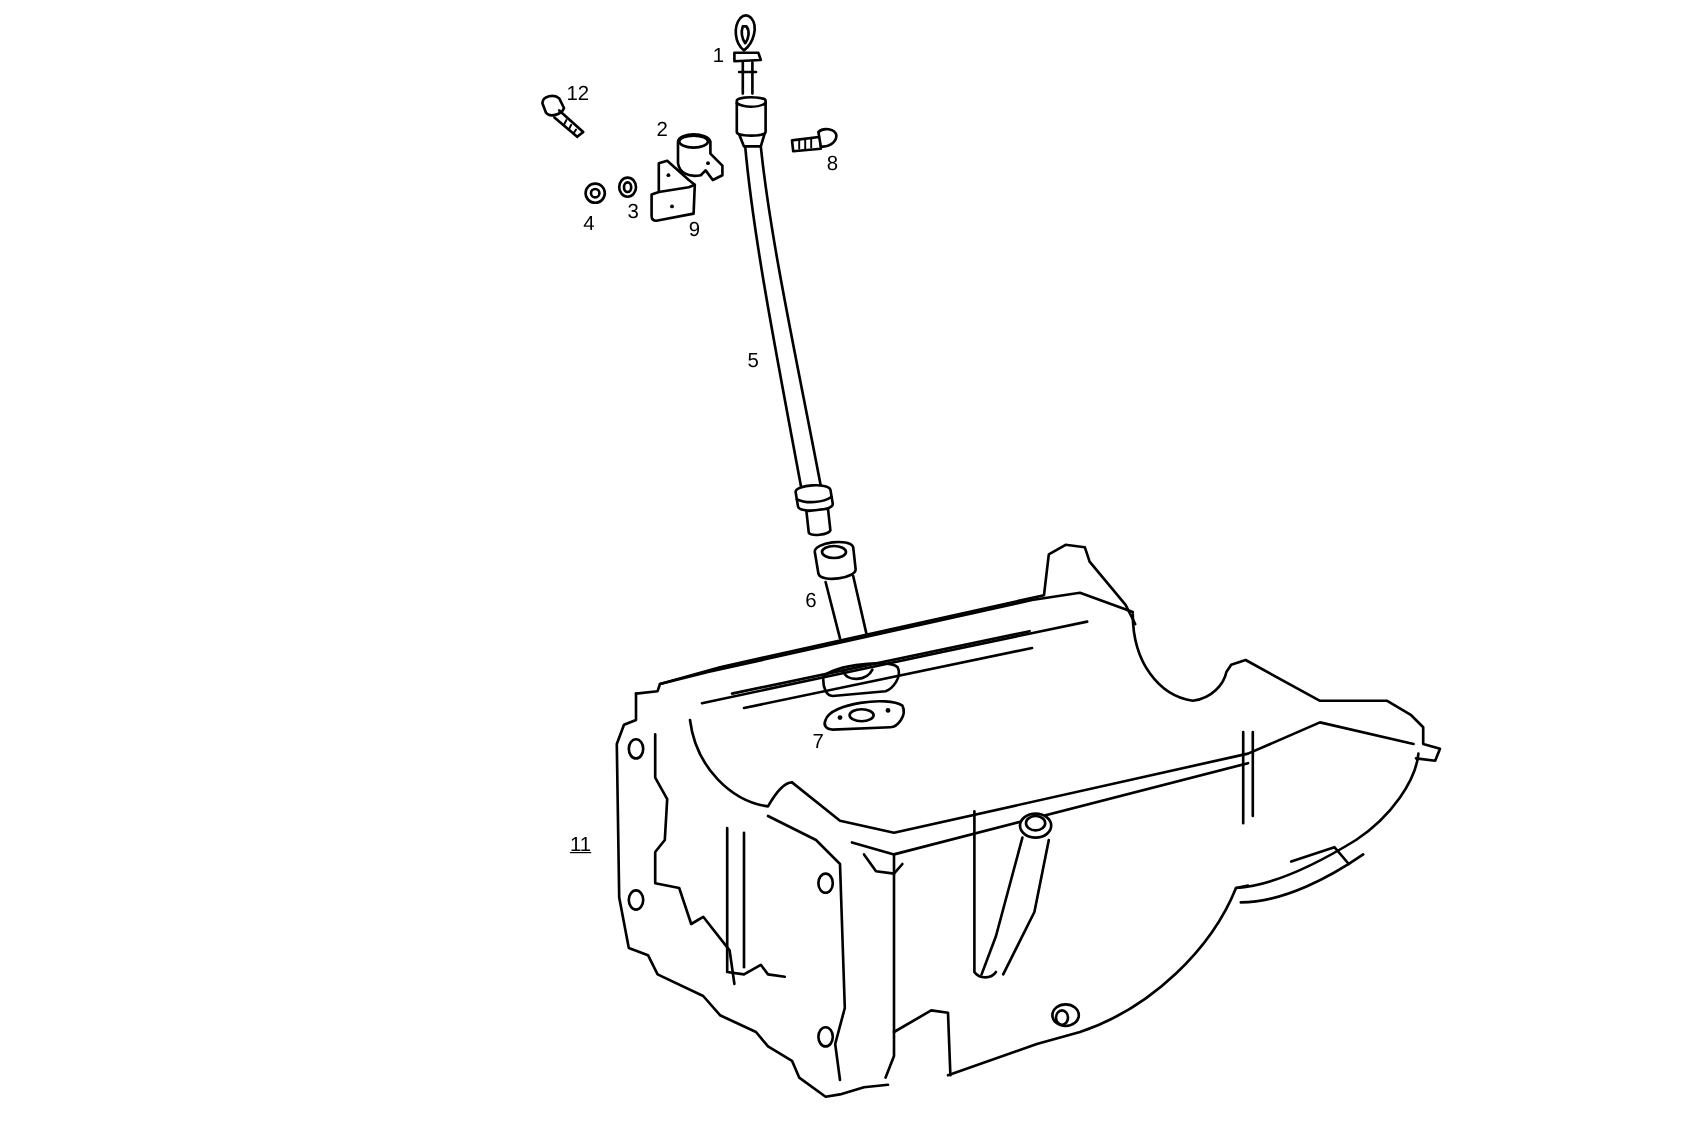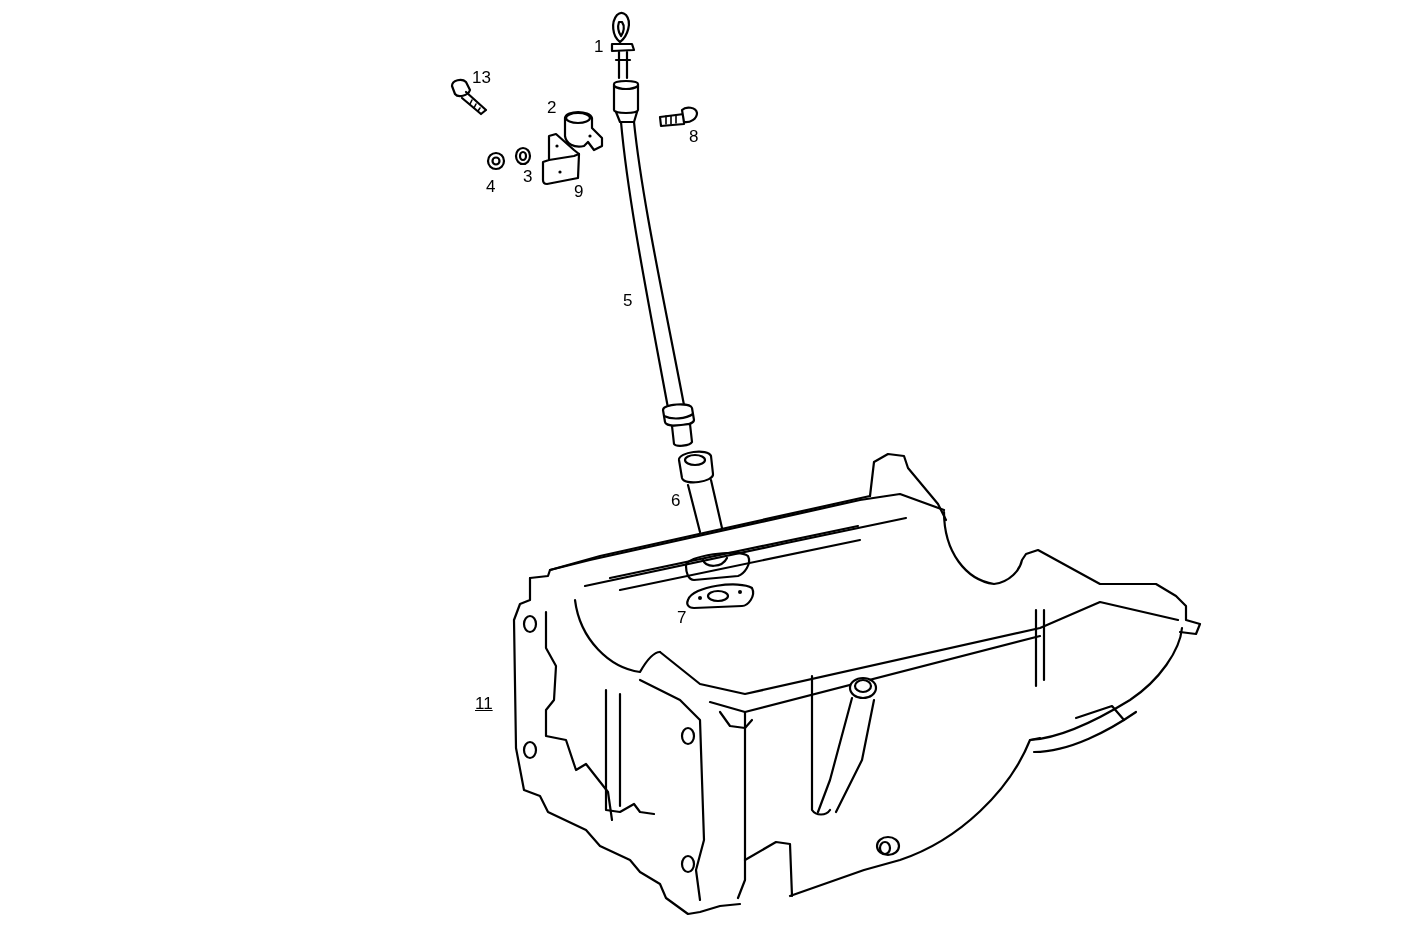--- a/index.html
+++ b/index.html
@@ -132,14 +132,14 @@
 
 <div class="callout" style="left:594px;top:38px;">1</div>
 <div class="callout" style="left:547px;top:99px;">2</div>
 <div class="callout" style="left:523px;top:168px;">3</div>
 <div class="callout" style="left:486px;top:178px;">4</div>
 <div class="callout" style="left:623px;top:292px;">5</div>
 <div class="callout" style="left:671px;top:492px;">6</div>
 <div class="callout" style="left:677px;top:609px;">7</div>
 <div class="callout" style="left:689px;top:128px;">8</div>
 <div class="callout" style="left:574px;top:183px;">9</div>
-<div class="callout" style="left:472px;top:69px;">13</div>
+<div class="callout" style="left:472px;top:69px;">12</div>
 <div class="callout" style="left:475px;top:695px;text-decoration:underline;">11</div>
 
 </body></html>

